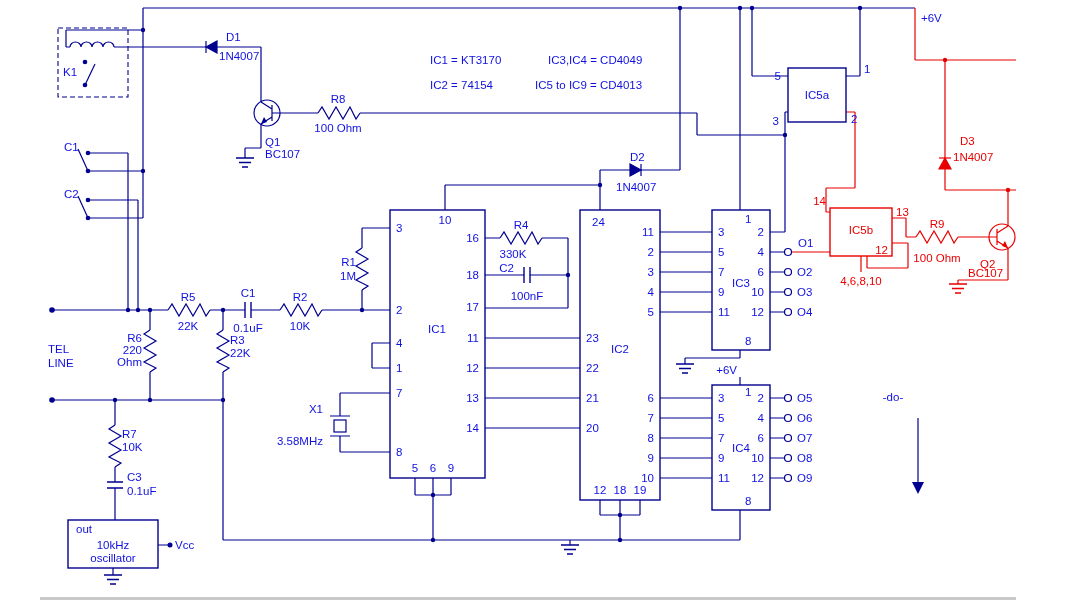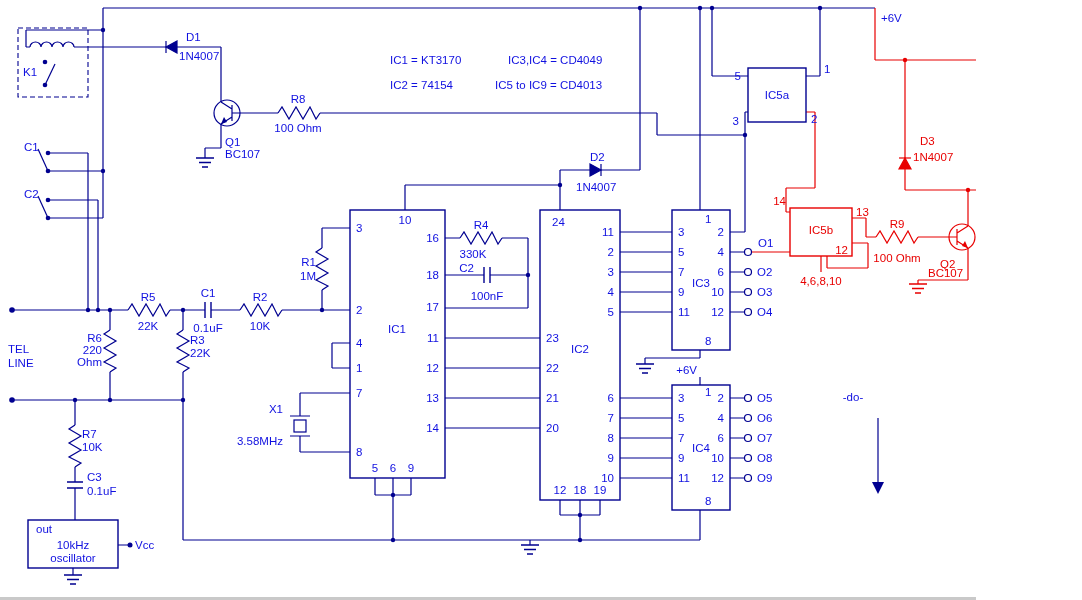--- a/index.html
+++ b/index.html
@@ -1,16 +1,16 @@
 <!DOCTYPE html>
 <html><head>
 <meta charset="utf-8">
 <style>
   html,body{margin:0;padding:0;background:#ffffff;}
-  .stage{position:relative;width:976px;height:600px;background:#ffffff;overflow:hidden;}
+  .stage{position:relative;width:976px;height:600px;background:#ffffff;overflow:hidden;margin-left:40px;}
   svg{display:block;}
   svg text{font-family:"Liberation Sans","DejaVu Sans",sans-serif;font-size:11.5px;fill:#1010e0;}
   svg text.red{fill:#e80000;}
   .w{stroke:#000090;fill:none;stroke-width:1.2;}
   .wr{stroke:#e80000;fill:none;stroke-width:1.2;}
   .box{stroke:#000090;fill:none;stroke-width:1.4;}
   .boxr{stroke:#e80000;fill:none;stroke-width:1.4;}
   .dash{stroke-dasharray:5,3;stroke-width:1.1;}
   .dot{fill:#000090;stroke:none;}
   .dotr{fill:#e80000;stroke:none;}

